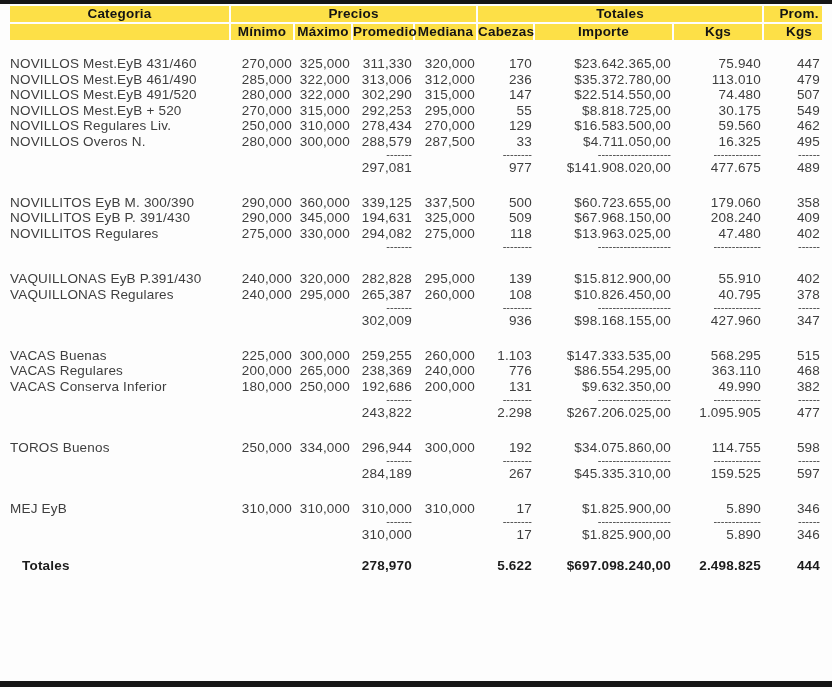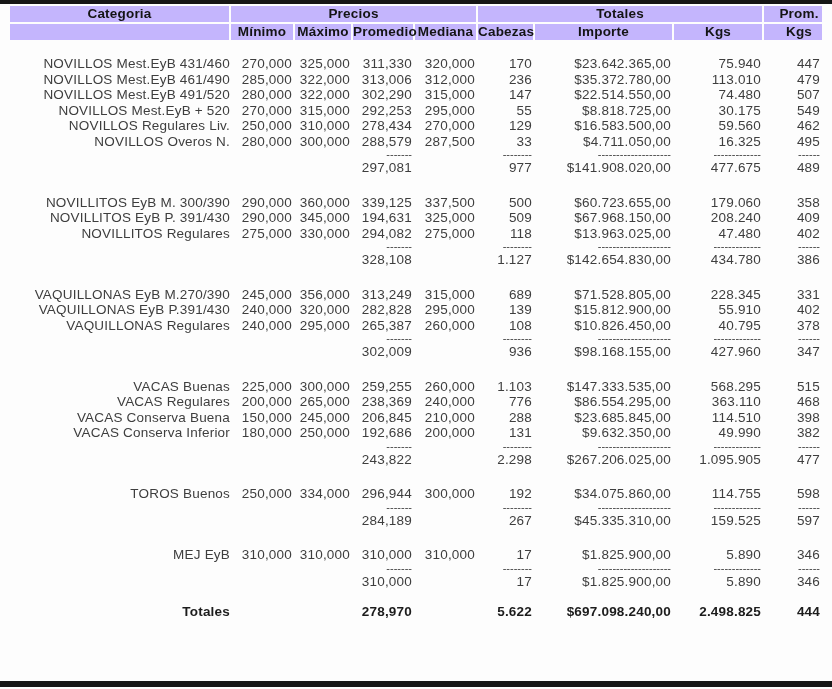--- a/index.html
+++ b/index.html
@@ -22,29 +22,29 @@
   col.c-min    { width:64px; }
   col.c-max    { width:58px; }
   col.c-avg    { width:62px; }
   col.c-med    { width:63px; }
   col.c-heads  { width:57px; }
   col.c-amount { width:139px; }
   col.c-kgs    { width:90px; }
   col.c-promkg { width:59px; }
 
   thead th {
-    background:#c4b5fd; color:#141414; font-weight:bold;
+    background:#fde047; color:#141414; font-weight:bold;
     font-size:13.5px; height:16px; line-height:16px; padding:0;
     text-align:center; border-right:2px solid #fdfdfd;
   }
   thead tr.h1 th { border-bottom:2px solid #fdfdfd; }
   thead th:last-child { border-right:none;padding-left:12px; }
 
   tbody td { padding:0; height:15.5px; line-height:15.5px; white-space:nowrap; overflow:hidden; }
-  td.cat { text-align:right; }
+  td.cat { text-align:left; }
   td.num { text-align:right; padding-right:2px; }
   tr.dash td { height:11px; line-height:11px; font-size:11px; letter-spacing:0; }
   tr.totals td { font-weight:bold; color:#1c1c1c; }
   tr.totals td.cat { padding-left:12px; }
   td.sp { height:18px; }
 </style>
 </head>
 <body>
 
 <div class="page">
@@ -214,43 +214,21 @@
           <td class="num"></td>
           <td class="num"></td>
           <td class="num">-------</td>
           <td class="num"></td>
           <td class="num">--------</td>
           <td class="num">--------------------</td>
           <td class="num">-------------</td>
           <td class="num">------</td>
         </tr>
         <tr>
-          <td class="cat"></td>
-          <td class="num"></td>
-          <td class="num"></td>
-          <td class="num">328,108</td>
-          <td class="num"></td>
-          <td class="num">1.127</td>
-          <td class="num">$142.654.830,00</td>
-          <td class="num">434.780</td>
-          <td class="num">386</td>
-        </tr>
-        <tr>
           <td class="sp" colspan="9" style="height: 19px;"></td>
-        </tr>
-        <tr>
-          <td class="cat">VAQUILLONAS EyB M.270/390</td>
-          <td class="num">245,000</td>
-          <td class="num">356,000</td>
-          <td class="num">313,249</td>
-          <td class="num">315,000</td>
-          <td class="num">689</td>
-          <td class="num">$71.528.805,00</td>
-          <td class="num">228.345</td>
-          <td class="num">331</td>
         </tr>
         <tr>
           <td class="cat">VAQUILLONAS EyB P.391/430</td>
           <td class="num">240,000</td>
           <td class="num">320,000</td>
           <td class="num">282,828</td>
           <td class="num">295,000</td>
           <td class="num">139</td>
           <td class="num">$15.812.900,00</td>
           <td class="num">55.910</td>
@@ -306,31 +284,20 @@
         <tr>
           <td class="cat">VACAS Regulares</td>
           <td class="num">200,000</td>
           <td class="num">265,000</td>
           <td class="num">238,369</td>
           <td class="num">240,000</td>
           <td class="num">776</td>
           <td class="num">$86.554.295,00</td>
           <td class="num">363.110</td>
           <td class="num">468</td>
-        </tr>
-        <tr>
-          <td class="cat">VACAS Conserva Buena</td>
-          <td class="num">150,000</td>
-          <td class="num">245,000</td>
-          <td class="num">206,845</td>
-          <td class="num">210,000</td>
-          <td class="num">288</td>
-          <td class="num">$23.685.845,00</td>
-          <td class="num">114.510</td>
-          <td class="num">398</td>
         </tr>
         <tr>
           <td class="cat">VACAS Conserva Inferior</td>
           <td class="num">180,000</td>
           <td class="num">250,000</td>
           <td class="num">192,686</td>
           <td class="num">200,000</td>
           <td class="num">131</td>
           <td class="num">$9.632.350,00</td>
           <td class="num">49.990</td>

